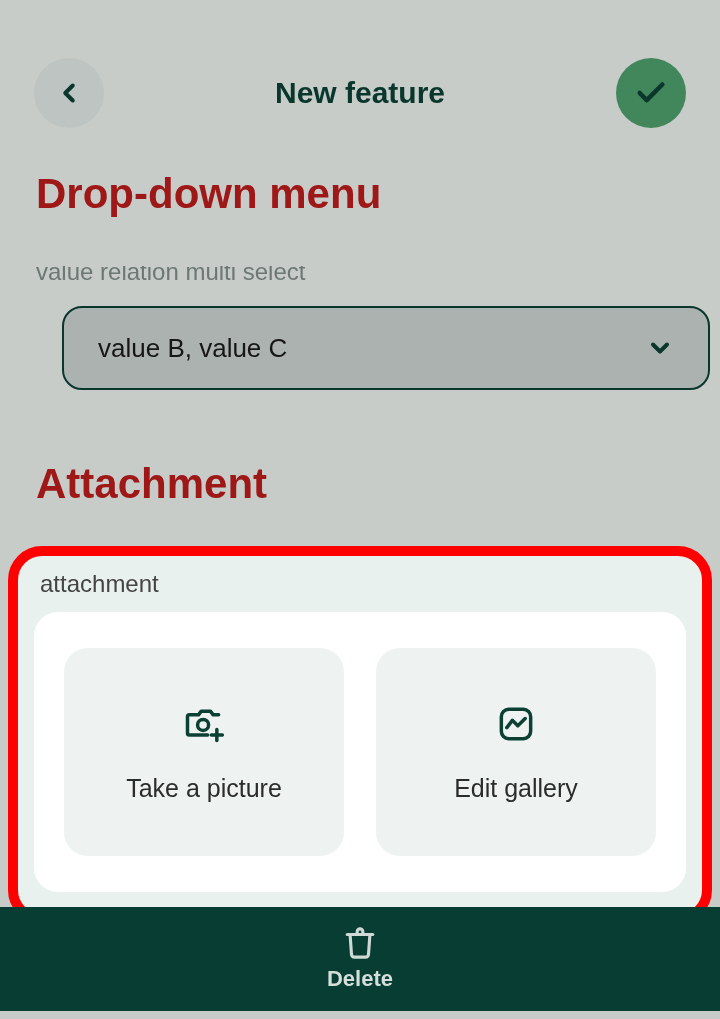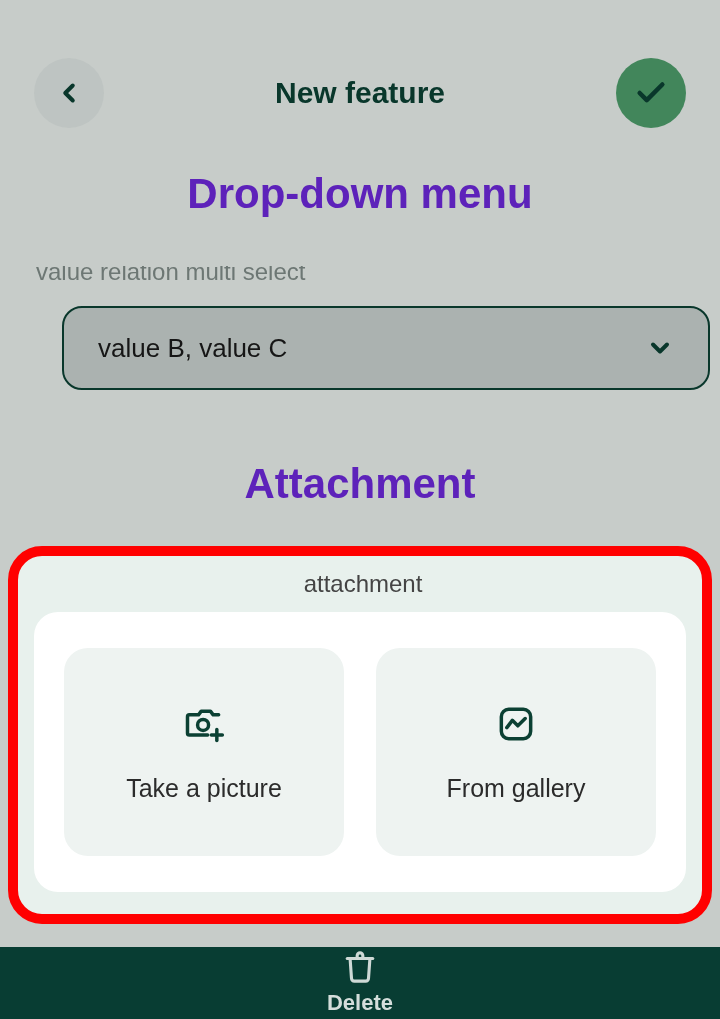--- a/index.html
+++ b/index.html
@@ -2,21 +2,21 @@
 <html><head>
 <meta charset="utf-8">
 <style>
   * { box-sizing: border-box; margin: 0; padding: 0; }
   html, body { width: 720px; height: 1019px; overflow: hidden; font-family: -apple-system, Helvetica, Arial, sans-serif; }
   body { position: relative; }
 
   .screen {
     position: absolute; inset: 0;
     background: #e8eeeb;
-    display: flex; flex-direction: column; text-align: center;
+    display: flex; flex-direction: column;
   }
 
   
   .header {
     display: flex; align-items: center; justify-content: space-between;
     padding: 58px 34px 30px 34px;
   }
   .icon-btn {
     width: 70px; height: 70px; border-radius: 50%;
     display: flex; align-items: center; justify-content: center;
@@ -24,21 +24,21 @@
   }
   .back-btn { background: #dee5e2; }
   .confirm-btn { background: #4d9d6a; }
   .header-title {
     font-size: 30px; font-weight: 700; color: #0b4033;
   }
 
   
   .content { flex: 1; padding: 0 36px; }
   .section-title {
-    font-size: 42px; font-weight: 800; color: #6d28d9; margin-top: 12px; margin-bottom: 48px;
+    font-size: 42px; font-weight: 800; color: #b91c1c; margin-top: 12px; margin-bottom: 48px;
   }
   .section-title.att { margin-top: 70px; margin-bottom: 0; }
 
   .field-label {
     font-size: 24px; color: #7f8b87; margin-bottom: 26px;
     overflow: hidden; height: 14px; 
     display:flex; align-items:flex-end;
   }
   .field-label span { transform: translateY(6px); }
 
@@ -70,22 +70,22 @@
   .attach-tile {
     flex: 1; background: #eef3f1; border-radius: 24px;
     height: 208px;
     display: flex; flex-direction: column; align-items: center; justify-content: center;
     gap: 28px; cursor: pointer;
   }
   .attach-tile-label { font-size: 25px; color: #2b2b2b; }
 
   
   .bottombar {
-    position: absolute; left: 0; right: 0; bottom: 0;
-    height: 72px; background: #083d33;
+    position: absolute; left: 0; right: 0; bottom: 8px;
+    height: 104px; background: #083d33;
     display: flex;
   }
   .bottom-action {
     flex: 1; display: flex; flex-direction: column; align-items: center; justify-content: center;
     gap: 6px; color: #d4dedb; cursor: pointer;
   }
   .bottom-action-label { font-size: 22px; font-weight: 600; }
 
   
   .dim {
@@ -143,21 +143,21 @@
           <line x1="19" y1="15" x2="19" y2="21"></line>
           <line x1="16" y1="18" x2="22" y2="18"></line>
         </svg>
         <span class="attach-tile-label">Take a picture</span>
       </div>
       <div class="attach-tile">
         <svg width="44" height="44" viewBox="0 0 24 24" fill="none" stroke="#0b4033" stroke-width="1.9" stroke-linecap="round" stroke-linejoin="round">
           <rect x="4" y="4" width="16" height="16" rx="4"></rect>
           <polyline points="7 14 10 10 13 13 17 9"></polyline>
         </svg>
-        <span class="attach-tile-label">From gallery</span>
+        <span class="attach-tile-label">Edit gallery</span>
       </div>
     </div>
   </div>
 
   <div class="bottombar">
     <div class="bottom-action">
       <svg width="34" height="34" viewBox="0 0 24 24" fill="none" stroke="#cfd9d6" stroke-width="2.2" stroke-linecap="round" stroke-linejoin="round">
         <polyline points="3 6 5 6 21 6"></polyline>
         <path d="M19 6l-1 14a2 2 0 0 1-2 2H8a2 2 0 0 1-2-2L5 6"></path>
         <path d="M10 6V4a2 2 0 0 1 2-2h0a2 2 0 0 1 2 2v2"></path>

